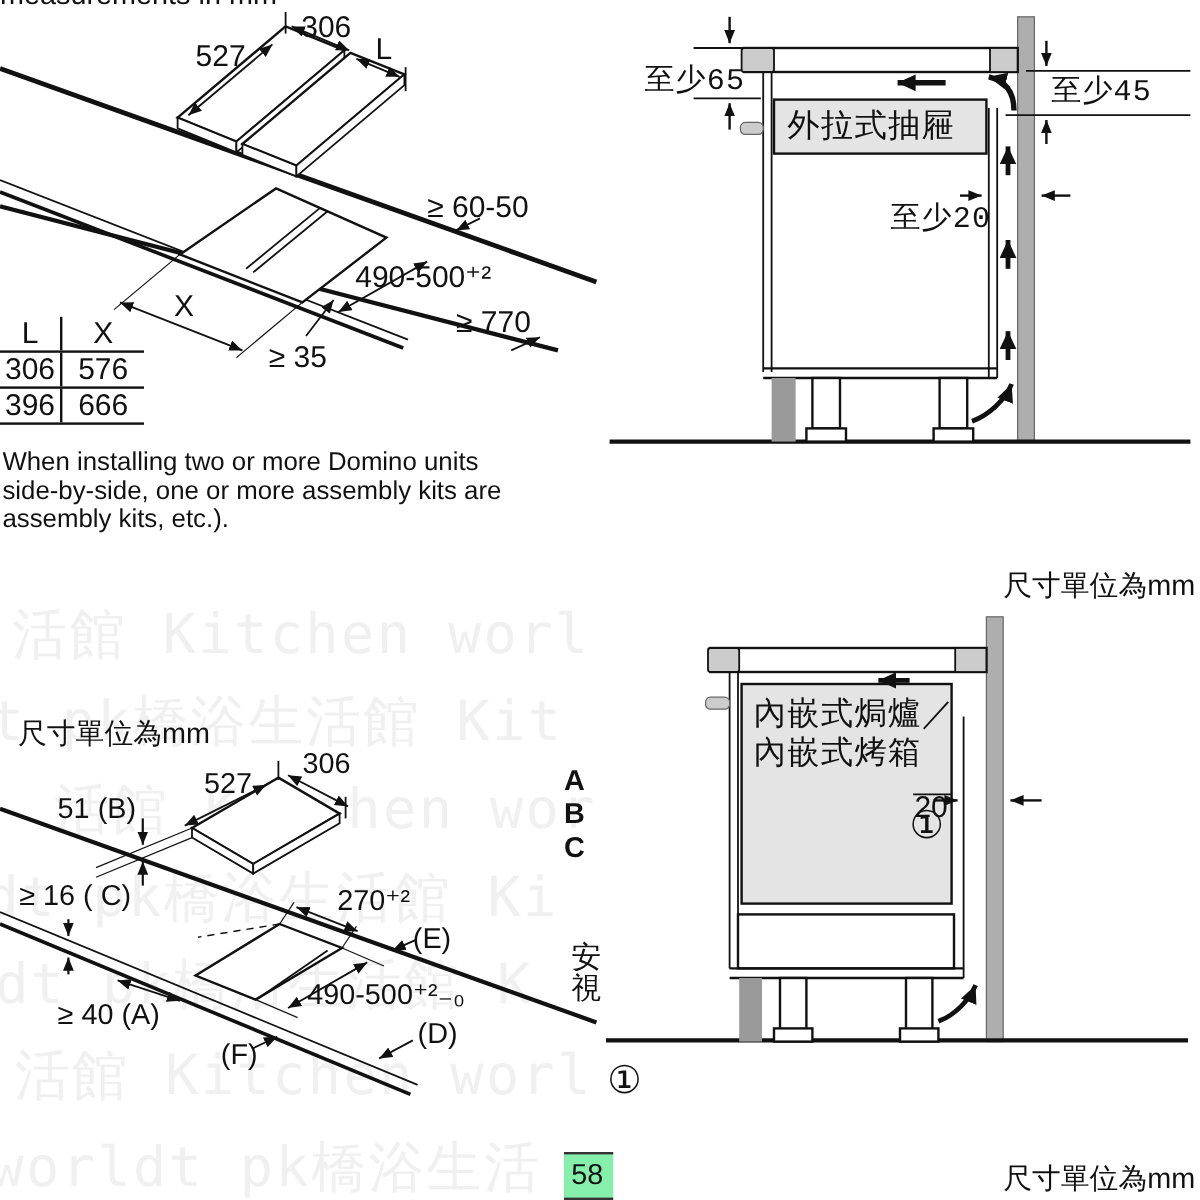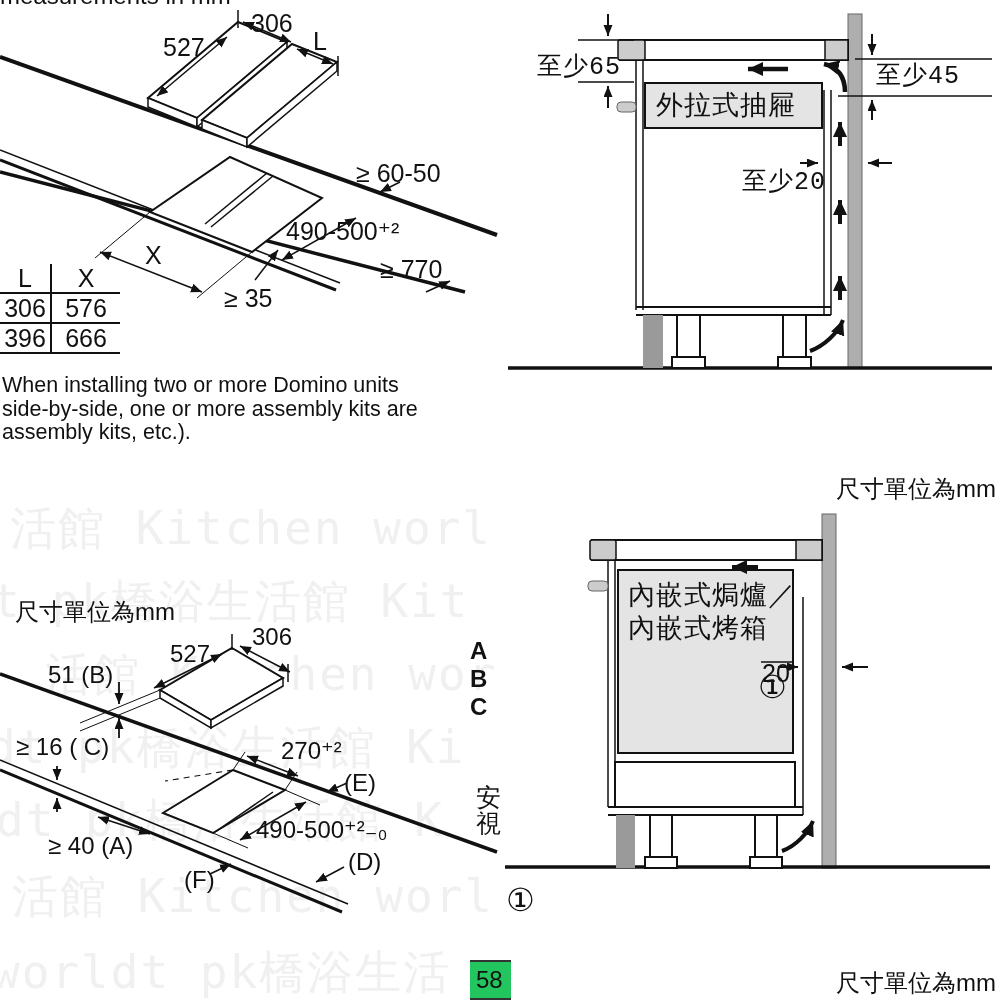--- a/index.html
+++ b/index.html
@@ -16,21 +16,21 @@
   .fg{z-index:2;}
   
   .lx{position:absolute;left:0;top:264px;width:120px;font-size:25px;z-index:2;}
   .lxrow{display:flex;height:28px;align-items:center;}
   .lxrow.b{border-bottom:2px solid #111;}
   .c1{width:50px;text-align:center;border-right:2px solid #111;height:100%;display:flex;align-items:center;justify-content:center;}
   .c2{width:68px;text-align:center;}
   .para{position:absolute;left:2px;top:374px;width:494px;font-size:21.5px;line-height:23.5px;z-index:2;}
   .clip-head{position:absolute;left:0;top:0;width:330px;height:8px;overflow:hidden;z-index:2;}
   .clip-head span{display:block;margin-top:-18px;font-size:24px;}
-  .pagenum{position:absolute;left:470px;top:960px;width:35px;height:36px;background:#22c55e;
+  .pagenum{position:absolute;left:470px;top:960px;width:35px;height:36px;background:#86efac;
            border-top:2px solid #333;border-bottom:2px solid #333;font-size:24px;
            padding-left:6px;overflow:hidden;line-height:36px;z-index:3;}
   .bold{font-weight:bold;}
 </style>
 </head>
 <body>
 
 <div id="page">
 
   <div class="wm">
@@ -82,21 +82,21 @@
       <line x1="252" y1="252" x2="197" y2="298" stroke-width="1"></line>
       <line x1="100" y1="252" x2="202" y2="292" stroke-width="1.5" marker-start="url(#ah1)" marker-end="url(#ah1)"></line>
       <line x1="426" y1="292" x2="450" y2="281" stroke-width="1.5" marker-end="url(#ah1)"></line>
       <line x1="255" y1="280" x2="278" y2="250" stroke-width="1.5" marker-end="url(#ah1)"></line>
     </g>
   </svg>
   <div class="lbl dim fg" style="left:163px;top:34px">527</div>
   <div class="lbl dim fg" style="left:251px;top:10px">306</div>
   <div class="lbl dim fg" style="left:313px;top:28px">L</div>
   <div class="lbl dim fg" style="left:356px;top:160px">≥ 60-50</div>
-  <div class="lbl dim fg" style="left:286px;top:218px">490-500⁺²</div>
+  <div class="lbl dim fg" style="left:296px;top:218px">490-500⁺²</div>
   <div class="lbl dim fg" style="left:145px;top:242px">X</div>
   <div class="lbl dim fg" style="left:380px;top:256px">≥ 770</div>
   <div class="lbl dim fg" style="left:224px;top:285px">≥ 35</div>
 
   <div class="lx">
     <div class="lxrow b">
       <div class="c1">L</div>
       <div class="c2">X</div>
     </div>
     <div class="lxrow b">

